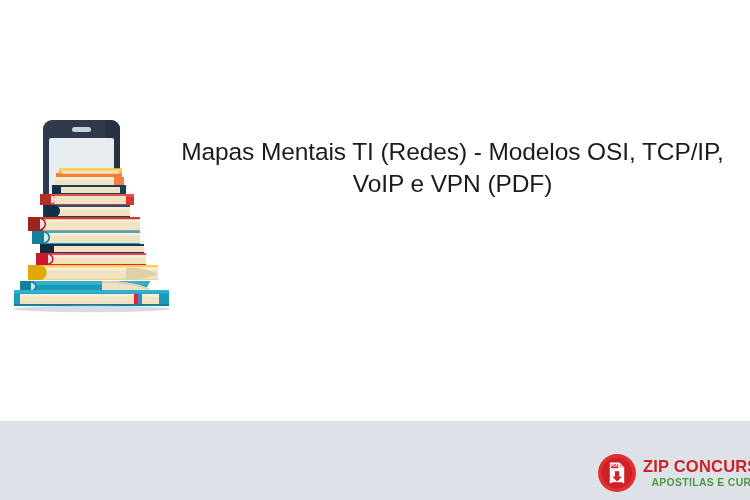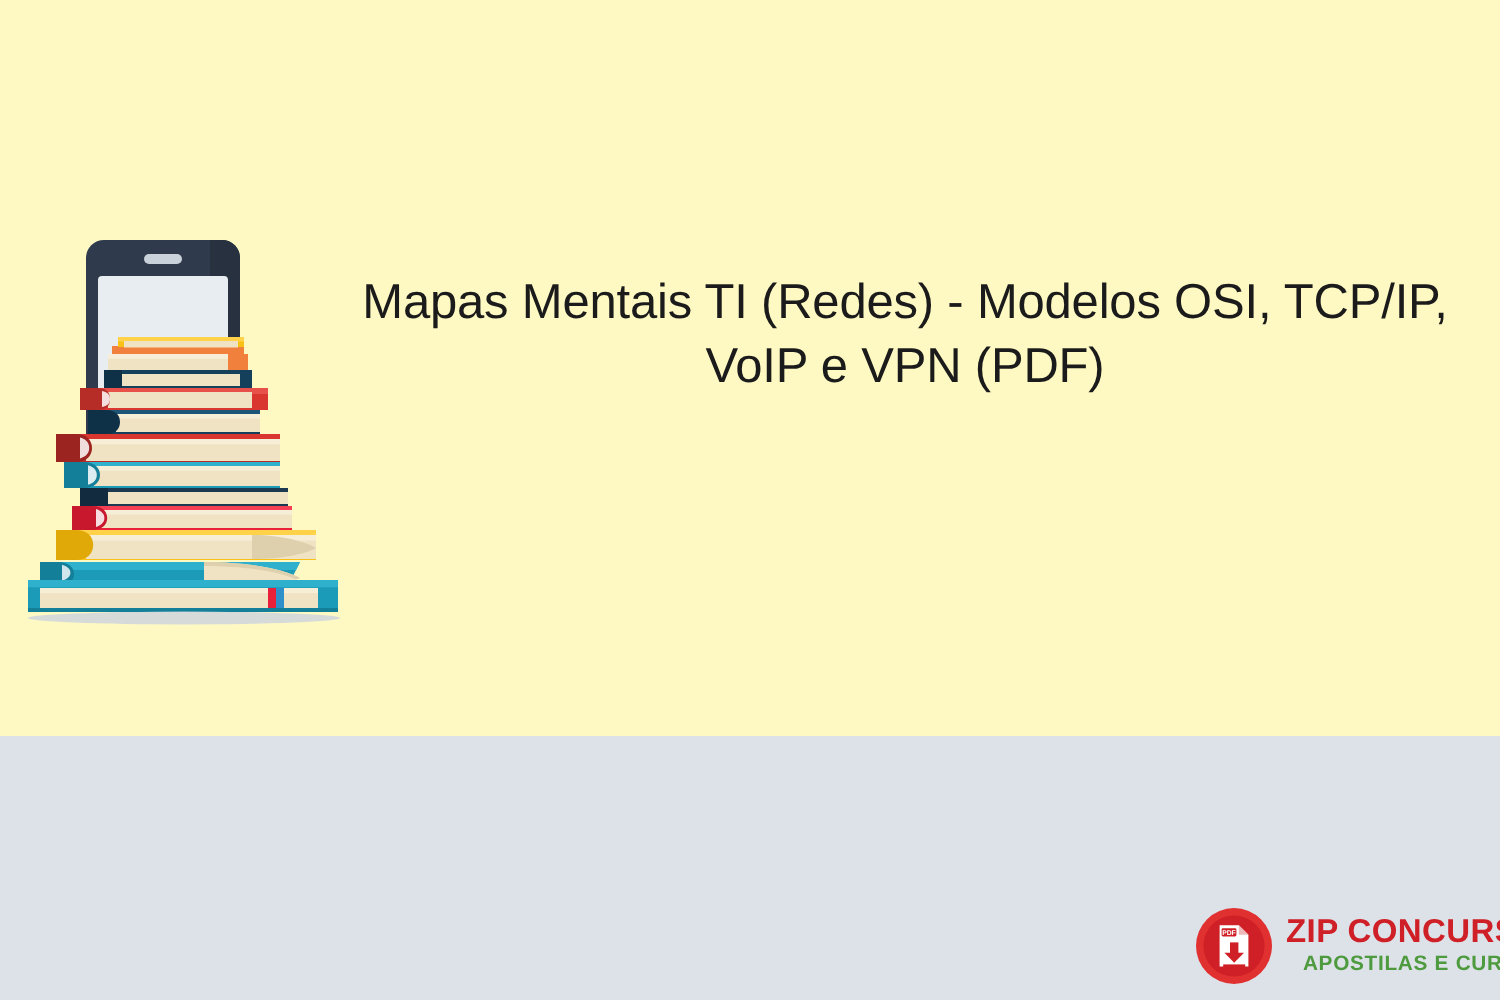--- a/index.html
+++ b/index.html
@@ -10,22 +10,22 @@
   body {
     width: 750px;
     height: 500px;
     background: #dde2e9;
     font-family: "Liberation Sans", sans-serif;
     overflow: hidden;
   }
   .banner {
     position: relative;
     width: 750px;
-    height: 368px;
-    background: #fef9c3;
+    height: 421px;
+    background: #ffffff;
   }
 
   
   .illustration {
     position: absolute;
     left: 10px;
     top: 118px;
     width: 165px;
     height: 195px;
   }

